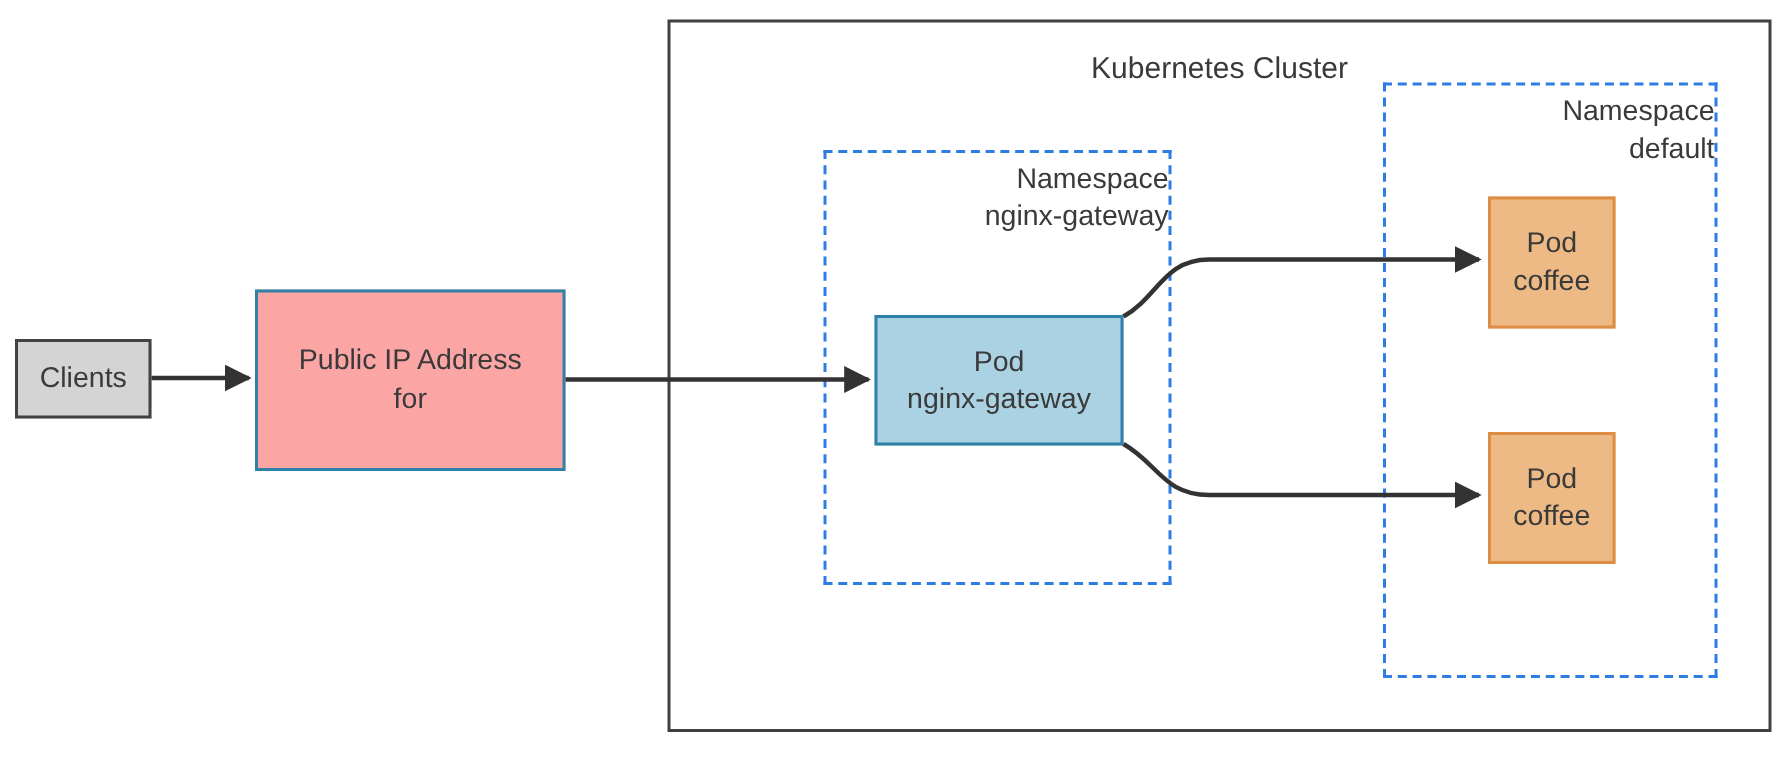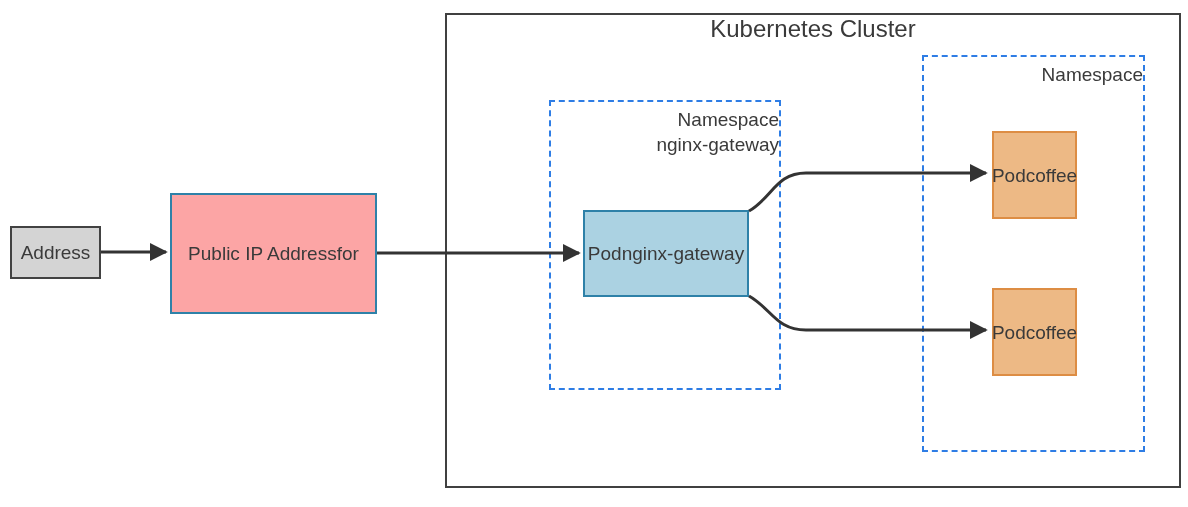--- a/index.html
+++ b/index.html
@@ -15,21 +15,21 @@
     font-family: "Liberation Sans", "DejaVu Sans", sans-serif;
     color: #3a3a3a;
     font-size: 19px;
     overflow: hidden;
   }
   .abs { position: absolute; box-sizing: border-box; }
 
   
   .node {
     display: flex;
-    flex-direction: row;
+    flex-direction: column;
     align-items: center;
     justify-content: center;
     text-align: left;
     line-height: 25px;
   }
   .clients-box {
     left: 10px; top: 226px; width: 91px; height: 53px;
     background: #d4d4d4;
     border: 2px solid #424242;
   }
@@ -52,23 +52,23 @@
   .pod-coffee-1 { left: 992px; top: 131px; }
   .pod-coffee-2 { left: 992px; top: 288px; }
 
   
   .cluster-box {
     left: 445px; top: 13px; width: 736px; height: 475px;
     border: 2px solid #404040;
   }
   .cluster-title {
     position: absolute;
-    top: 0; left: 0; width: 100%;
+    top: 20px; left: 0; width: 100%;
     text-align: center;
-    font-size: 24px;
+    font-size: 20px;
   }
   .namespace-box {
     border: 2px dashed #2e7de5;
   }
   .ns-gateway { left: 549px; top: 100px; width: 232px; height: 290px; }
   .ns-default { left: 922px; top: 55px;  width: 223px; height: 397px; }
   .ns-title {
     position: absolute;
     top: 5px; left: 0; width: 100%;
     text-align: right;
@@ -99,25 +99,26 @@
   <div class="abs namespace-box ns-gateway">
     <div class="ns-title">
       <div>Namespace</div>
       <div>nginx-gateway</div>
     </div>
   </div>
 
   <div class="abs namespace-box ns-default">
     <div class="ns-title">
       <div>Namespace</div>
+      <div>default</div>
     </div>
   </div>
 
   <div class="abs node clients-box">
-    <div>Address</div>
+    <div>Clients</div>
   </div>
 
   <div class="abs node public-ip-box">
     <div>Public IP Address</div>
     <div>for</div>
   </div>
 
   <div class="abs node pod-gateway-box">
     <div>Pod</div>
     <div>nginx-gateway</div>

